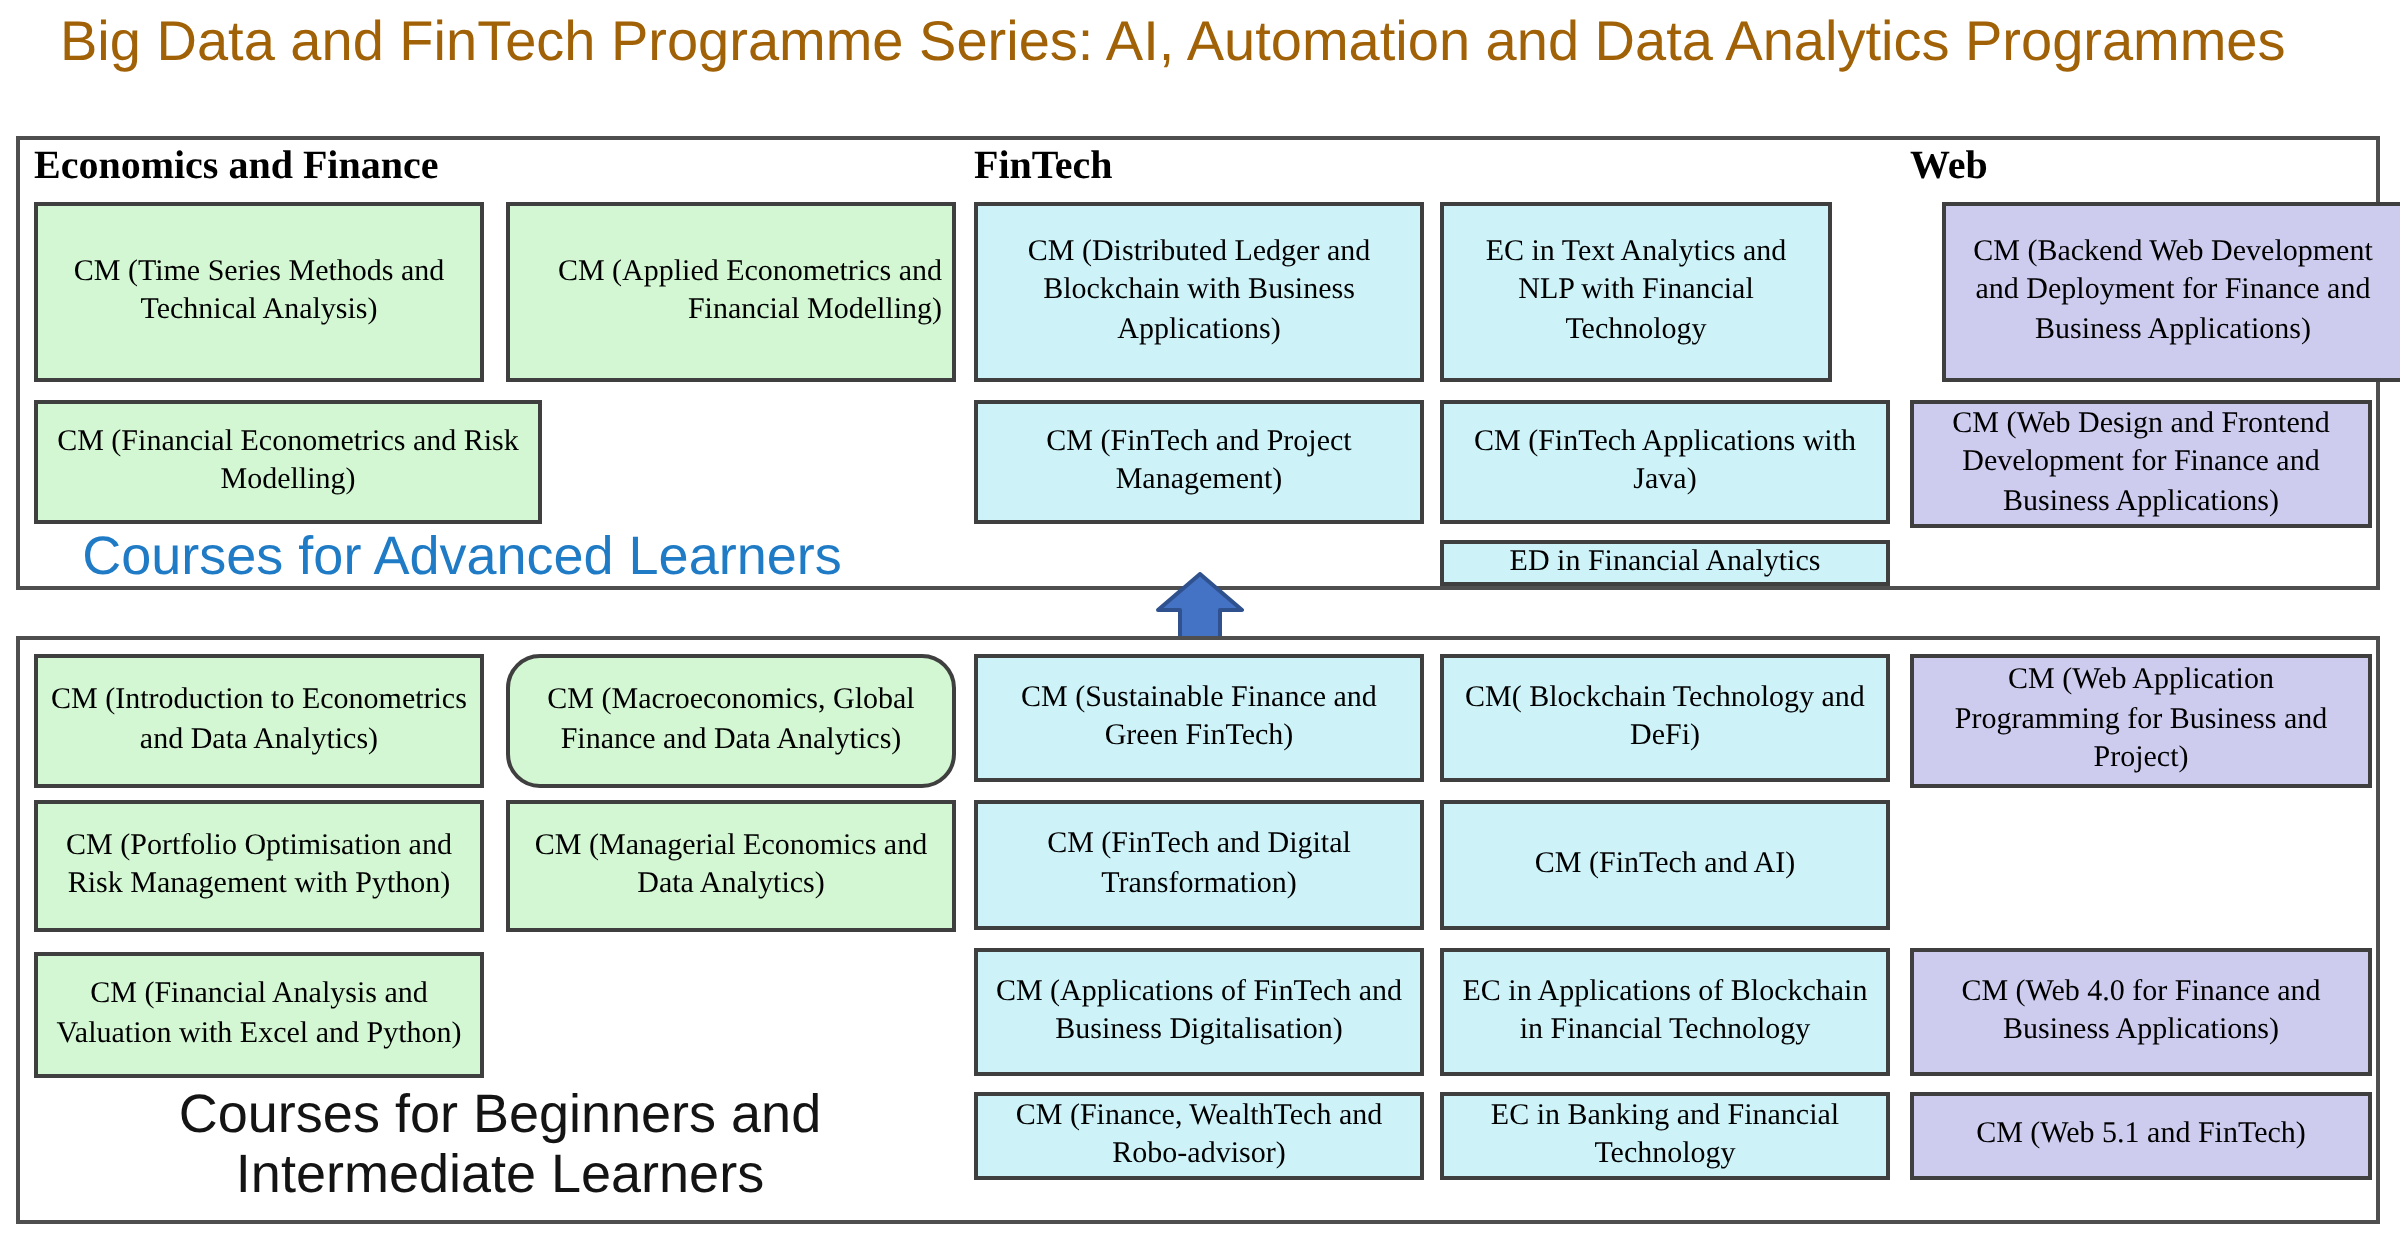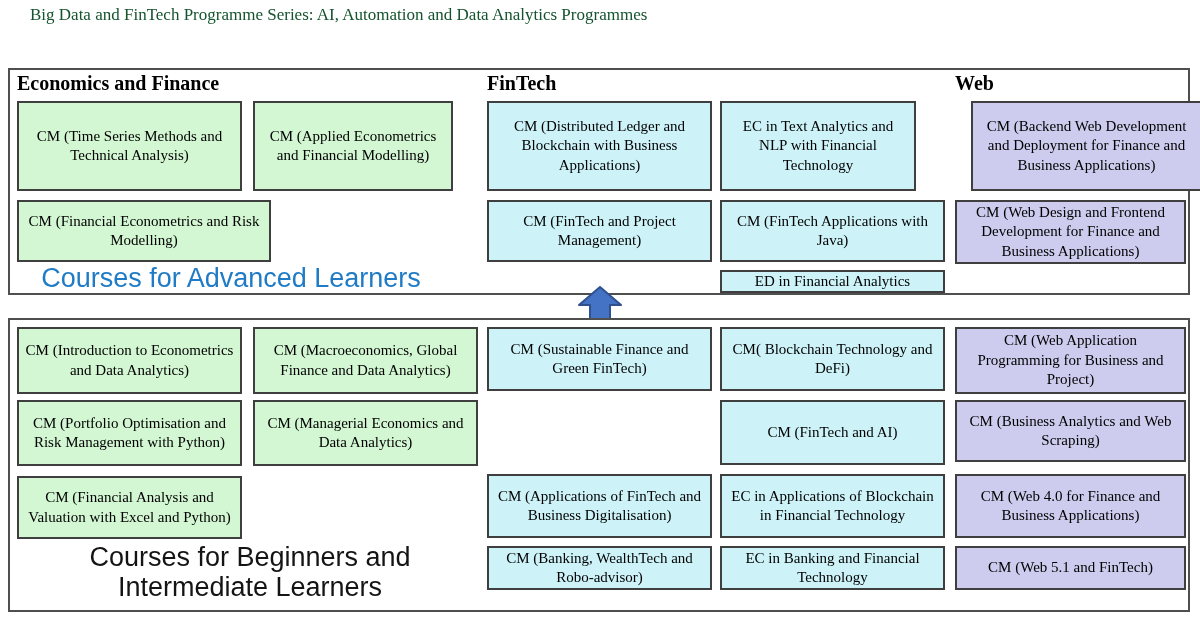--- a/index.html
+++ b/index.html
@@ -2,21 +2,21 @@
 <html style="--econ-fill: #d3f6d3; --fintech-fill: #cdf3f9; --web-fill: #cdccee; --box-border: #3f3f3f; --container-border: #4f4f4f; --advanced-label: #1f7bc5; --arrow-fill: #4472c4; --arrow-stroke: #2f528f;"><head>
 <meta charset="utf-8">
 <style>
   html,body{margin:0;padding:0;background:#ffffff;}
   .stage{
     position:relative;width:1200px;height:620px;background:#fff;overflow:hidden;
     font-family:"Liberation Serif", serif;color:#000;
   }
   .title{
     position:absolute;left:30px;top:5px;width:1140px;
-    font-family:Liberation Serif, serif;font-size:17px;color:#14532d;
+    font-family:Liberation Sans, sans-serif;font-size:28px;color:#a16207;
     white-space:nowrap;
   }
   .container{
     position:absolute;border:2px solid var(--container-border,#4f4f4f);
     background:#fff;box-sizing:border-box;
   }
   .colhead{
     position:absolute;text-align:left;font-weight:bold;font-size:20px;color:#000;
   }
   .box{
@@ -42,54 +42,54 @@
 
   <div class="title">Big Data and FinTech Programme Series: AI, Automation and Data Analytics Programmes</div>
 
   <div class="container" style="left:8px;top:68px;width:1182px;height:227px;"></div>
 
   <div class="colhead" style="left:17px;top:72px;width:461px;">Economics and Finance</div>
   <div class="colhead" style="left:487px;top:72px;width:458px;">FinTech</div>
   <div class="colhead" style="left:955px;top:72px;width:231px;">Web</div>
 
   <div class="box green" style="left:17px;top:101px;width:225px;height:90px;">CM (Time Series Methods and Technical Analysis)</div>
-  <div class="box green" style="left:253px;top:101px;width:200px;height:90px;">CM (Applied Econometrics and Financial Modelling)</div>
+  <div class="box green" style="left:253px;top:101px;width:225px;height:90px;text-align:right;">CM (Applied Econometrics and Financial Modelling)</div>
   <div class="box cyan" style="left:487px;top:101px;width:225px;height:90px;">CM (Distributed Ledger and Blockchain with Business Applications)</div>
   <div class="box cyan" style="left:720px;top:101px;width:196px;height:90px;">EC in Text Analytics and NLP with Financial Technology</div>
   <div class="box purple" style="left:955px;top:101px;width:231px;height:90px;margin-left:16px;">CM (Backend Web Development and Deployment for Finance and Business Applications)</div>
 
   <div class="box green" style="left:17px;top:200px;width:254px;height:62px;">CM (Financial Econometrics and Risk Modelling)</div>
   <div class="box cyan" style="left:487px;top:200px;width:225px;height:62px;">CM (FinTech and Project Management)</div>
   <div class="box cyan" style="left:720px;top:200px;width:225px;height:62px;">CM (FinTech Applications with Java)</div>
   <div class="box purple" style="left:955px;top:200px;width:231px;height:64px;">CM (Web Design and Frontend Development for Finance and Business Applications)</div>
 
   <div class="box cyan" style="left:720px;top:270px;width:225px;height:23px;padding:0 5px;">ED in Financial Analytics</div>
 
   <div class="section-label advanced-label" style="left:1px;top:264px;width:460px;">Courses for Advanced Learners</div>
 
   <svg class="arrow" viewBox="0 0 44 45">
     <polygon points="22,1 43,19 32,19 32,44 12,44 12,19 1,19" style="fill:var(--arrow-fill,#4472c4);stroke:var(--arrow-stroke,#2f528f);stroke-width:2;stroke-linejoin:round;"></polygon>
   </svg>
 
   <div class="container" style="left:8px;top:318px;width:1182px;height:294px;"></div>
 
   <div class="box green" style="left:17px;top:327px;width:225px;height:67px;">CM (Introduction to Econometrics and Data Analytics)</div>
-  <div class="box green" style="left:253px;top:327px;width:225px;height:67px;">CM (Macroeconomics, Global Finance and Data Analytics)</div>
+  <div class="box green" style="left:253px;top:327px;width:225px;height:67px;border-radius:17px;">CM (Macroeconomics, Global Finance and Data Analytics)</div>
   <div class="box green" style="left:17px;top:400px;width:225px;height:66px;">CM (Portfolio Optimisation and Risk Management with Python)</div>
   <div class="box green" style="left:253px;top:400px;width:225px;height:66px;">CM (Managerial Economics and Data Analytics)</div>
   <div class="box green" style="left:17px;top:476px;width:225px;height:63px;">CM (Financial Analysis and Valuation with Excel and Python)</div>
 
   <div class="box cyan" style="left:487px;top:327px;width:225px;height:64px;">CM (Sustainable Finance and Green FinTech)</div>
   <div class="box cyan" style="left:720px;top:327px;width:225px;height:64px;">CM( Blockchain Technology and DeFi)</div>
+  <div class="box cyan" style="left:487px;top:400px;width:225px;height:65px;">CM (FinTech and Digital Transformation)</div>
   <div class="box cyan" style="left:720px;top:400px;width:225px;height:65px;">CM (FinTech and AI)</div>
   <div class="box cyan" style="left:487px;top:474px;width:225px;height:64px;">CM (Applications of FinTech and Business Digitalisation)</div>
   <div class="box cyan" style="left:720px;top:474px;width:225px;height:64px;">EC in Applications of Blockchain in Financial Technology</div>
-  <div class="box cyan" style="left:487px;top:546px;width:225px;height:44px;">CM (Banking, WealthTech and Robo-advisor)</div>
+  <div class="box cyan" style="left:487px;top:546px;width:225px;height:44px;">CM (Finance, WealthTech and Robo-advisor)</div>
   <div class="box cyan" style="left:720px;top:546px;width:225px;height:44px;">EC in Banking and Financial Technology</div>
 
   <div class="box purple" style="left:955px;top:327px;width:231px;height:67px;">CM (Web Application Programming for Business and Project)</div>
-  <div class="box purple" style="left:955px;top:400px;width:231px;height:62px;">CM (Business Analytics and Web Scraping)</div>
   <div class="box purple" style="left:955px;top:474px;width:231px;height:64px;">CM (Web 4.0 for Finance and Business Applications)</div>
   <div class="box purple" style="left:955px;top:546px;width:231px;height:44px;">CM (Web 5.1 and FinTech)</div>
 
   <div class="section-label beginner-label" style="left:60px;top:543px;width:380px;">Courses for Beginners and Intermediate Learners</div>
 
 </div>
 
 </body></html>

